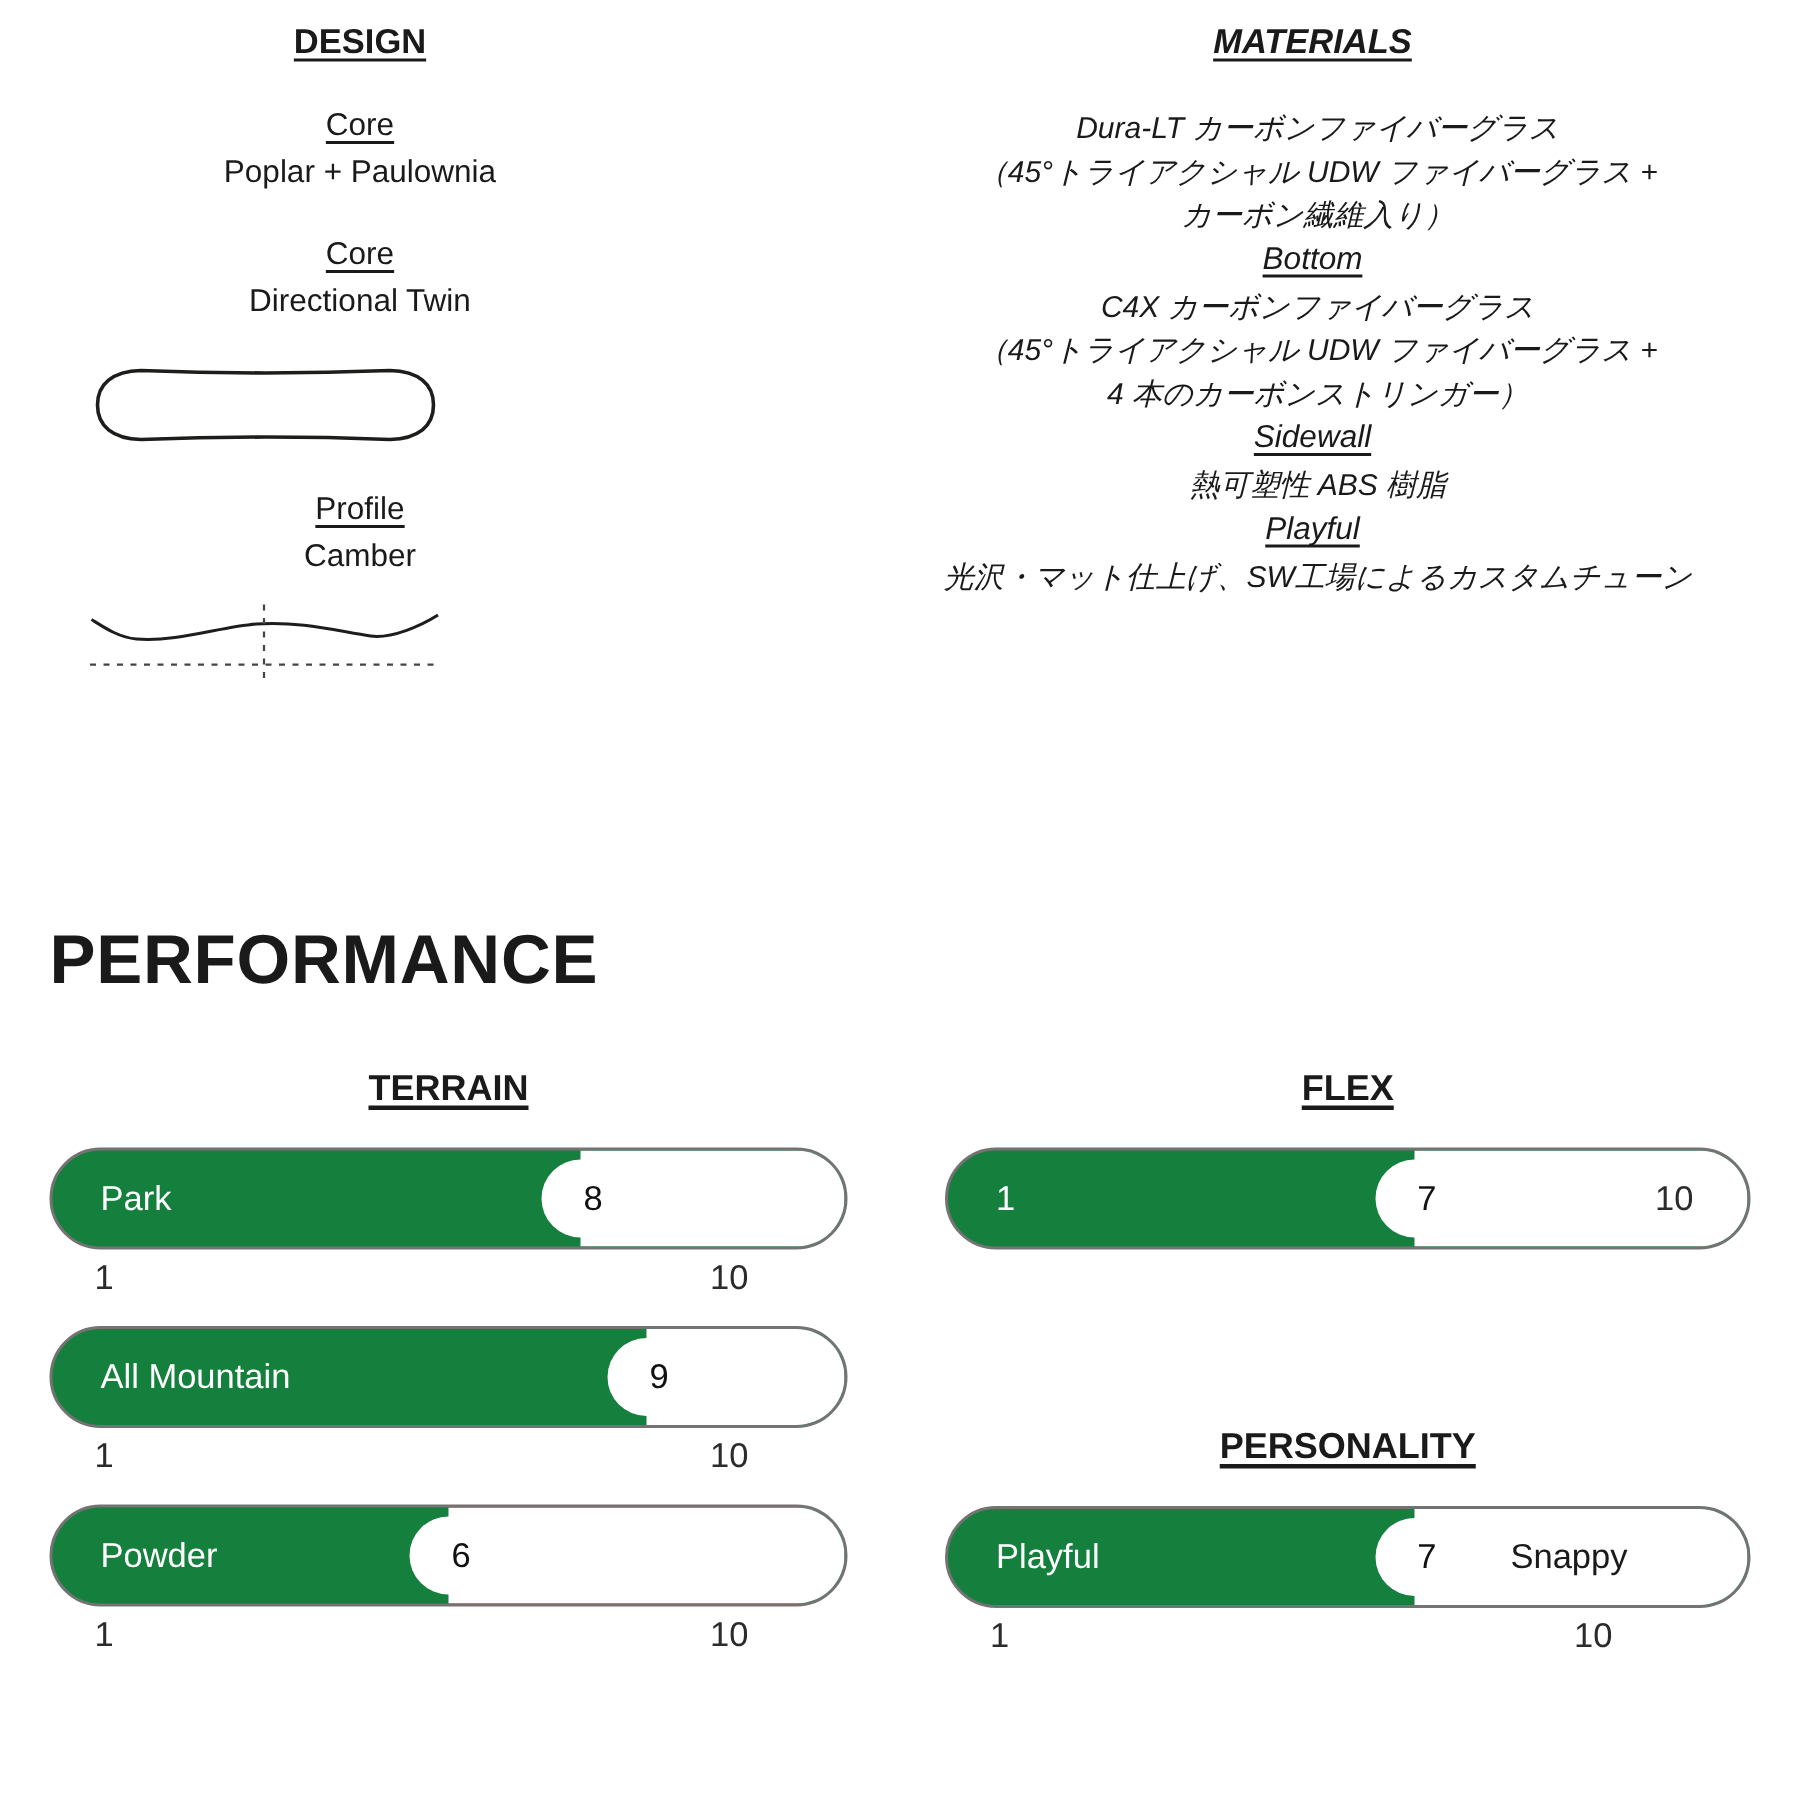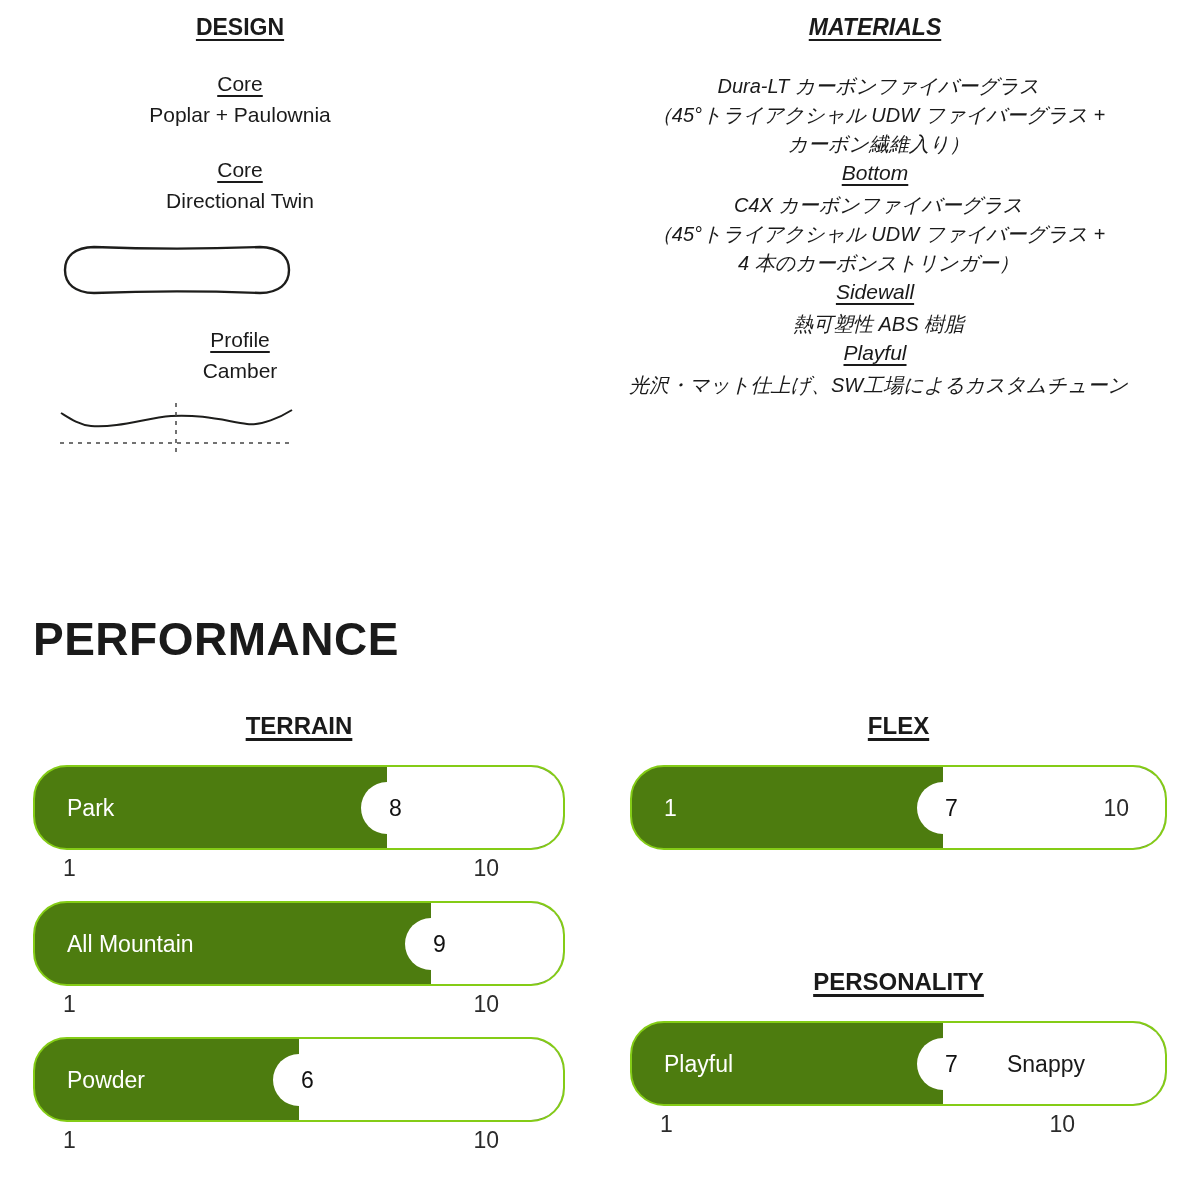--- a/index.html
+++ b/index.html
@@ -22,22 +22,22 @@
   .mat:first-of-type{margin-top:31px;}
   .mat-lines{margin-top:6px;padding-left:7px;}
   .mat-line{font-size:20px;line-height:29px;}
   
   .perf-title{position:absolute;left:33px;top:612px;font-size:46px;font-weight:700;margin:0;letter-spacing:.5px;}
   .col-left{position:absolute;left:33px;top:712px;width:532px;}
   .col-right{position:absolute;left:630px;top:712px;width:537px;}
   .group-heading{font-size:24px;font-weight:700;text-decoration:underline;text-decoration-thickness:2.5px;text-underline-offset:4px;margin:0 0 25px 0;}
   .bar-block{margin-bottom:22px;}
   .bar{
-    position:relative;height:85px;border-radius:34px;background:#4d7c0f;
-    border:2px solid #84cc16;box-sizing:border-box;overflow:hidden;
+    position:relative;height:68px;border-radius:34px;background:#15803d;
+    border:2px solid #737373;box-sizing:border-box;overflow:hidden;
   }
   .bar-white{position:absolute;top:0;bottom:0;right:0;background:#ffffff;}
   .bar-white::before{
     content:"";position:absolute;left:-26px;top:50%;transform:translateY(-50%);
     width:52px;height:52px;border-radius:50%;background:#ffffff;
   }
   .bar-label{
     position:absolute;left:32px;top:50%;transform:translateY(-50%);
     color:#ffffff;font-size:23px;white-space:nowrap;z-index:2;
   }

